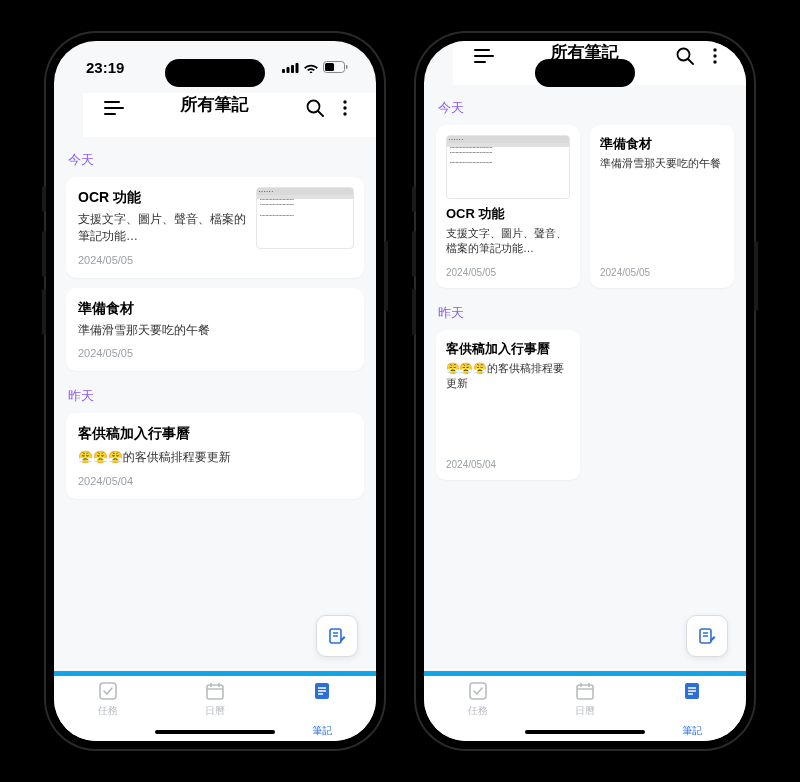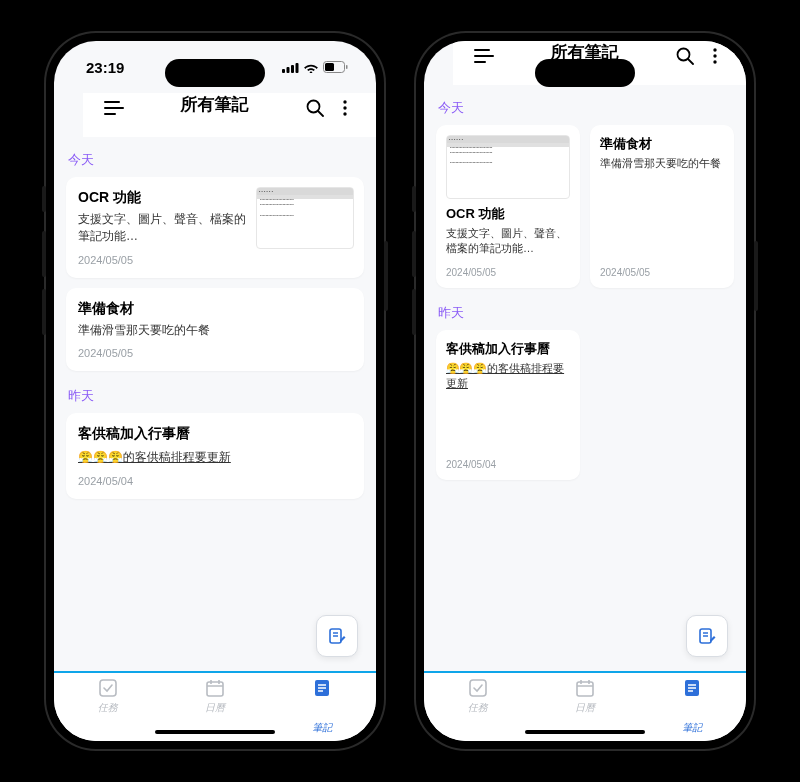--- a/index.html
+++ b/index.html
@@ -154,45 +154,44 @@
     color: #888;
     padding: 2px 3px;
     overflow: hidden;
   }
   .gcard .thumb-top .thumb-header { background:#d9d9d9; font-size:4px; color:#666; padding:1px 2px; margin:-2px -3px 2px -3px; }
   .gcard .gtitle { font-size: 13px; font-weight: 600; margin-bottom: 3px; }
   .gcard .gdesc { font-size: 11px; color: #333; line-height: 1.4; flex:1; }
   .gcard .gdate { font-size: 10px; color: #9aa0a6; margin-top: 10px; }
   .gcard.tall { min-height: 150px; }
 
-  .emoji-line { display: inline; text-decoration: underline; }
+  .emoji-line { display: inline; }
 
   .fab {
     position: absolute;
     right: 18px;
     bottom: 84px;
     width: 42px;
     height: 42px;
     background: #fff;
     border: 1px solid #d9dde3;
     border-radius: 10px;
     display: flex;
     align-items: center;
     justify-content: center;
     box-shadow: 0 2px 6px rgba(0,0,0,0.08);
     cursor: pointer;
   }
 
   .tabbar {
     height: 70px;
     background: #fff;
-    border-top: 2px solid #0ea5e9;
+    border-top: 5px solid #0ea5e9;
     display: flex;
     padding-top: 4px;
-    font-style: italic;
   }
   .tab {
     flex: 1;
     display: flex;
     flex-direction: column;
     align-items: center;
     gap: 2px;
     color: #b8bcc2;
     font-size: 10px;
     cursor: pointer;

